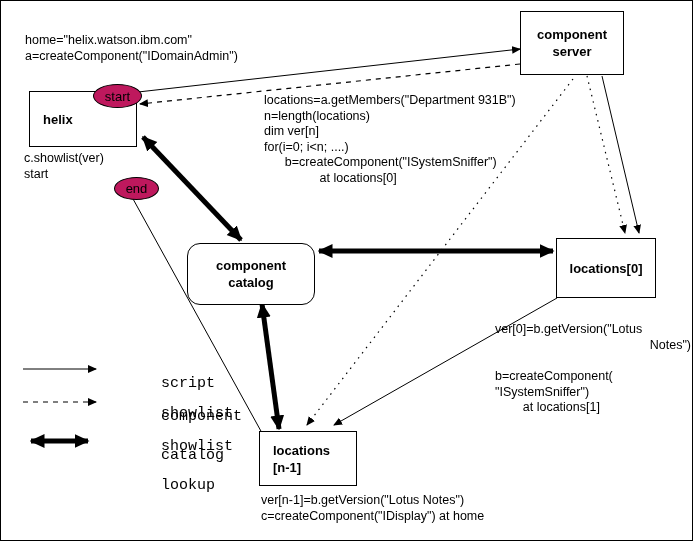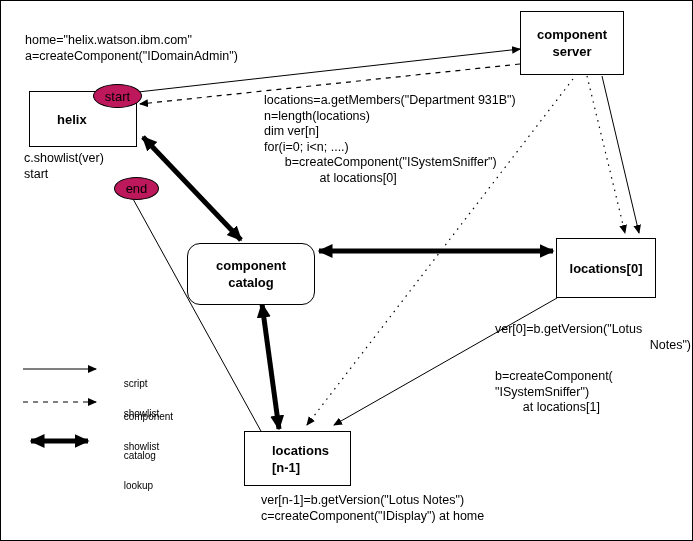--- a/index.html
+++ b/index.html
@@ -36,21 +36,21 @@
     display: flex;
     flex-direction: column;
     justify-content: center;
     font-weight: bold;
     font-size: 13px;
     line-height: 17px;
     color: #000000;
     z-index: 3;
   }
   .node.center { align-items: center; text-align: center; }
-  .node.left   { align-items: flex-start; text-align: left; padding-left: 27px; }
+  .node.left   { align-items: flex-start; text-align: left; padding-left: 13px; }
   .rounded { border-radius: 13px; }
   .node span { display: block; }
 
   .ellipse {
     position: absolute;
     border: 1px solid #000000;
     border-radius: 50%;
     background: #be185d;
     font-size: 13px;
     line-height: 1;
@@ -68,24 +68,25 @@
     line-height: 15.5px;
     color: #000000;
     white-space: pre;
     z-index: 4;
   }
   .txt.rt { text-align: right; }
 
   .legend { position: absolute; z-index: 4; }
   .legend-label {
     position: absolute;
-    font-size: 10px;
+    font-size: 15px;
     line-height: 15px;
     color: #000000;
     white-space: pre;
+    font-family: Liberation Mono, monospace;
   }
 </style>
 </head>
 <body>
 
 <div id="canvas">
 
   <svg id="wires" viewBox="0 0 693 541" width="693" height="541">
     <defs>
       <marker id="thinHead" markerWidth="9" markerHeight="9" refX="8" refY="4.5" orient="auto" markerUnits="userSpaceOnUse">
@@ -135,21 +136,21 @@
 
   <div class="node center rounded" style="left:186px; top:242px; width:128px; height:62px;">
     <span>component</span>
     <span>catalog</span>
   </div>
 
   <div class="node center" style="left:555px; top:237px; width:100px; height:60px;">
     <span>locations[0]</span>
   </div>
 
-  <div class="node left" style="left:243px; top:430px; width:107px; height:55px;">
+  <div class="node left" style="left:258px; top:430px; width:98px; height:55px;">
     <span>locations</span>
     <span>[n-1]</span>
   </div>
 
   <div class="ellipse" style="left:92px; top:83px; width:49px; height:24px;">
     <span>start</span>
   </div>
 
   <div class="ellipse" style="left:113px; top:176px; width:45px; height:23px;">
     <span>end</span>

